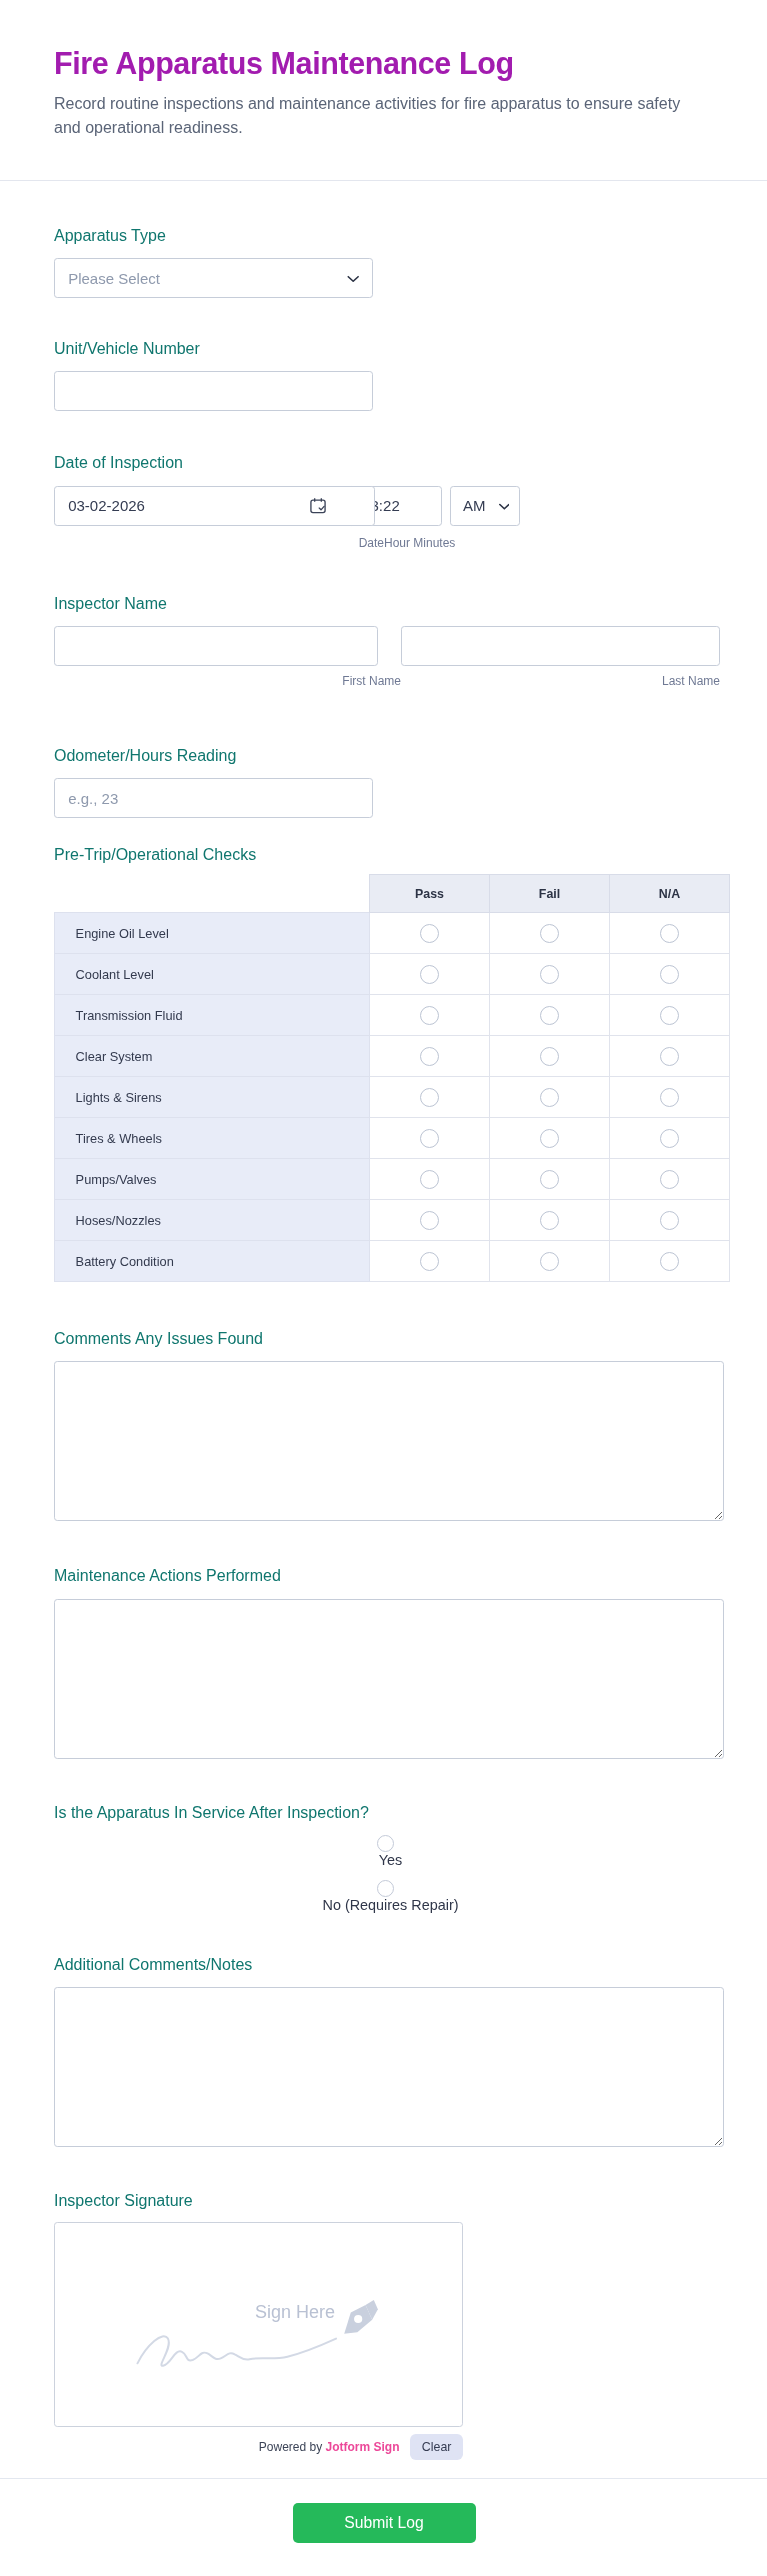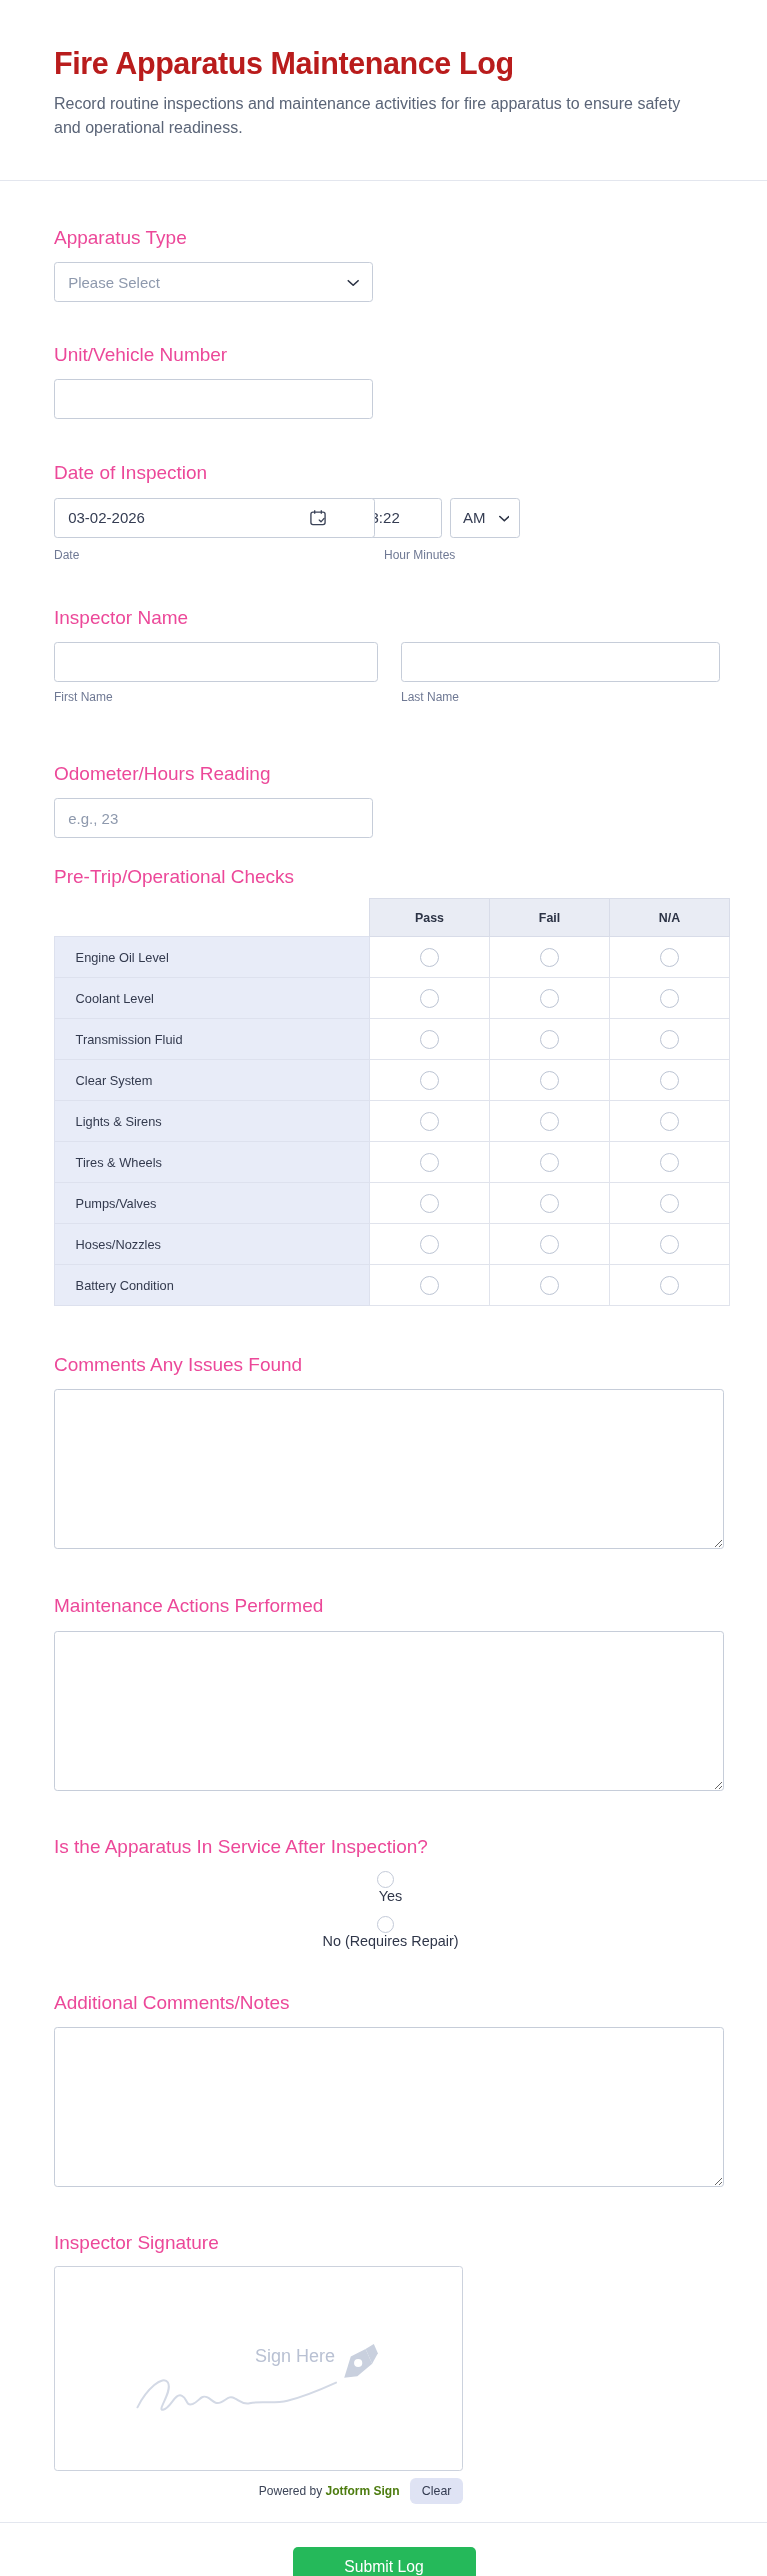--- a/index.html
+++ b/index.html
@@ -17,21 +17,21 @@
   .form-header {
     padding: 46px 58px 0 54px;
     height: 181px;
     border-bottom: 0.8px solid #e3e6ee;
     background: #fff;
   }
   .form-title {
     font-size: 30.5px;
     font-weight: 700;
     letter-spacing: -0.4px;
-    color: #b91c1c;
+    color: #a21caf;
     line-height: 1.15;
   }
   .form-desc {
     margin-top: 10.7px;
     max-width: 645px;
     font-size: 16px;
     line-height: 24px;
     color: #5a6477;
   }
 
@@ -43,30 +43,31 @@
   .f-mb52 { margin-bottom: 43px; }
   .f-mb55 { margin-bottom: 45px; }
   .f-mb71 { margin-bottom: 59px; }
   .f-mb34 { margin-bottom: 28px; }
   .f-mb58 { margin-bottom: 48px; }
   .f-mb56 { margin-bottom: 46px; }
   .f-mb54 { margin-bottom: 45px; }
 
   .flabel {
     display: block;
-    font-size: 19px;
+    font-size: 16px;
     font-weight: 500;
-    color: #ec4899;
+    color: #0f766e;
     margin-bottom: 13.2px;
   }
   .sublabel {
     display: block;
     margin-top: 8.3px;
     font-size: 12px;
     color: #6f7994;
+    text-align: right;
   }
 
   .tbox {
     height: 40px;
     border: 0.8px solid #c6cdd9;
     border-radius: 3.3px;
     background: #fff;
     font-family: inherit;
     font-size: 15px;
     color: #343c52;
@@ -216,21 +217,21 @@
   .sig-squiggle { position: absolute; left: 0; top: 31px; }
   .sig-pen { position: absolute; left: 201px; top: 0px; }
   .sig-footer {
     width: 409px;
     margin-top: 7.4px;
     display: flex;
     justify-content: flex-end;
     align-items: center;
   }
   .powered { font-size: 12px; color: #3c4457; margin-right: 10.7px; }
-  .powered b { color: #4d7c0f; }
+  .powered b { color: #ec4899; }
   .clear-btn {
     border: none;
     background: #dfe3f4;
     color: #343b51;
     font-family: inherit;
     font-size: 12.4px;
     padding: 5.8px 11.6px;
     border-radius: 5.8px;
     cursor: pointer;
   }

